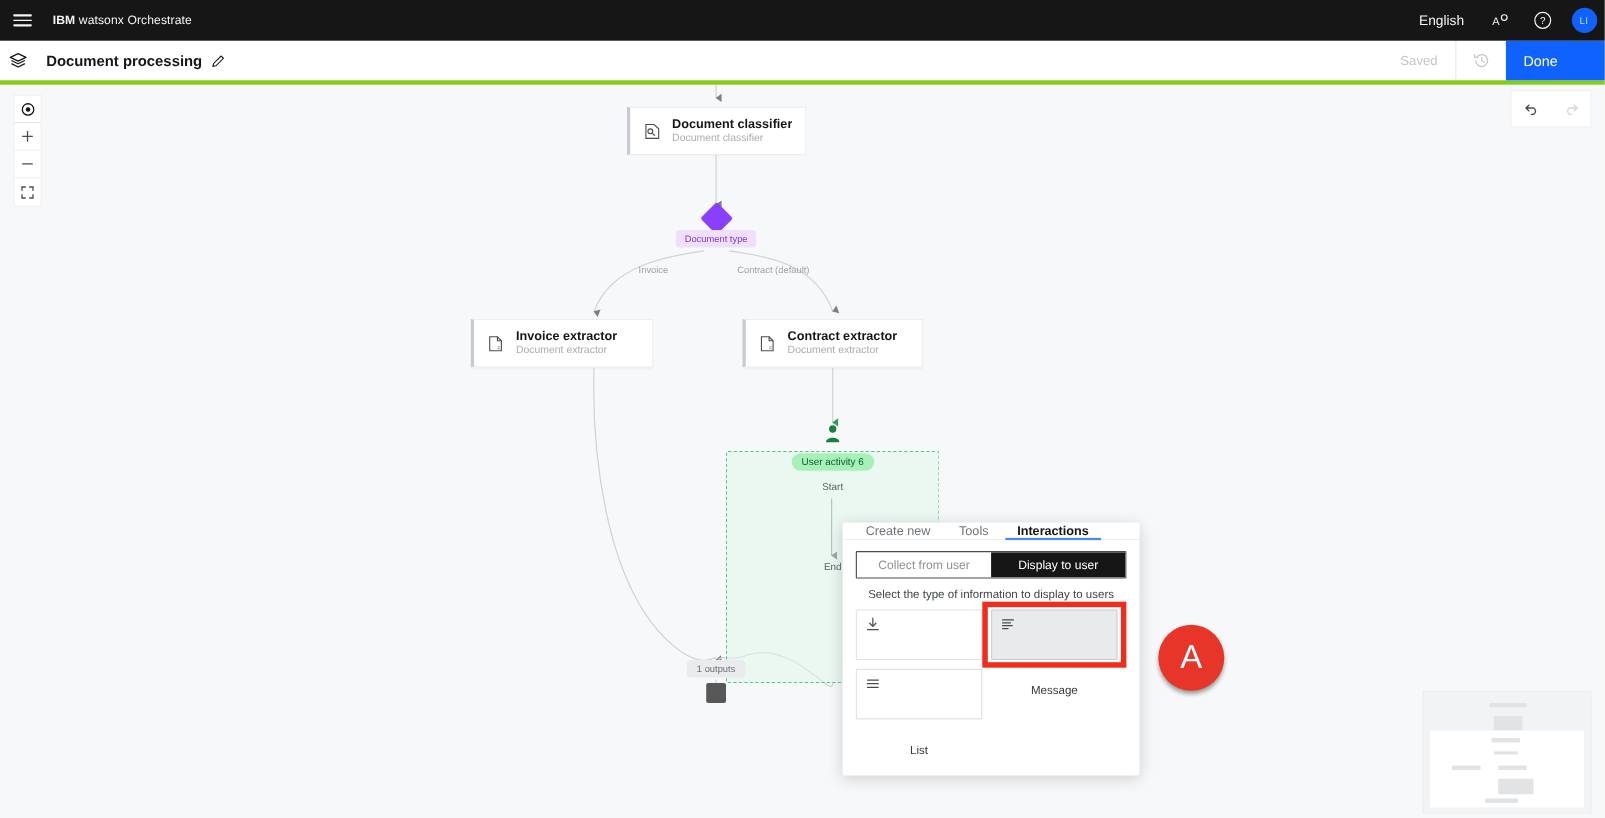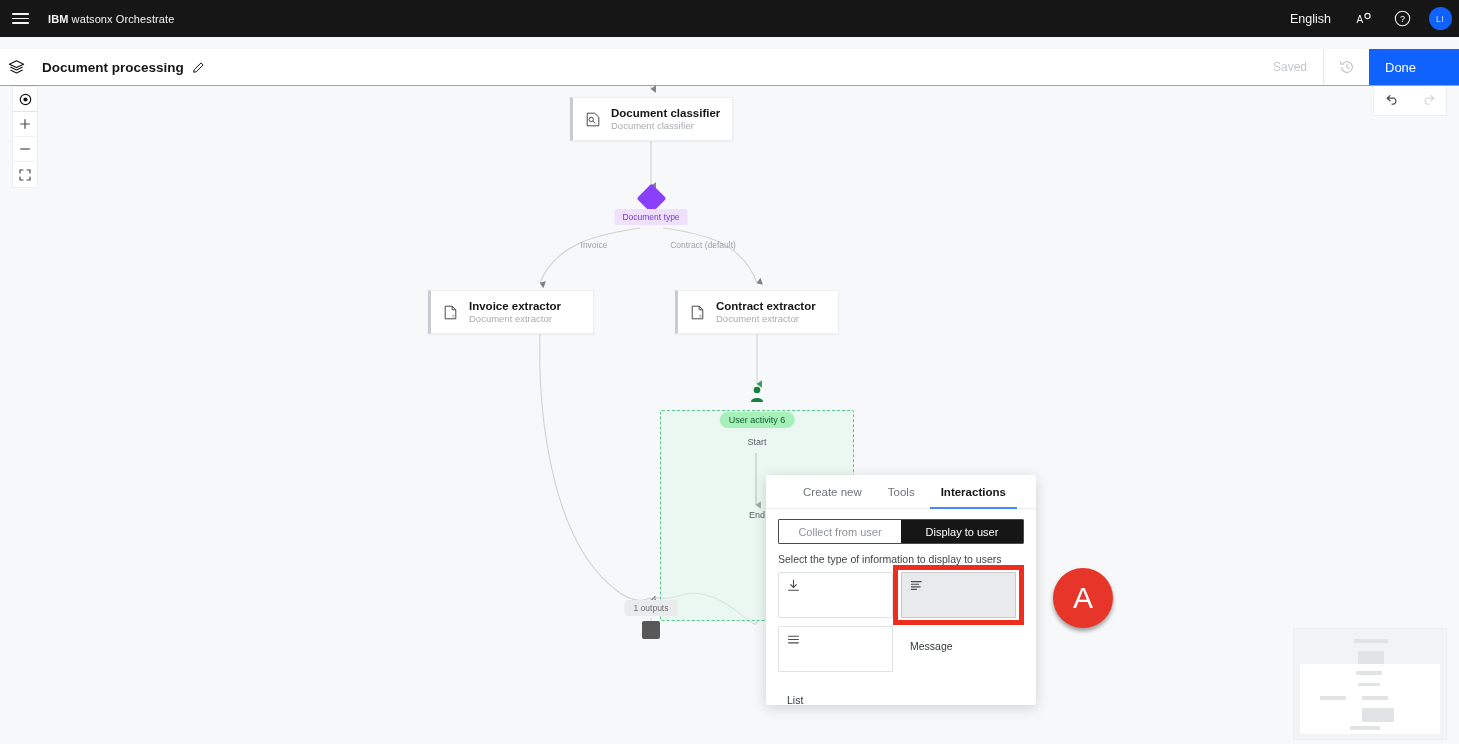--- a/index.html
+++ b/index.html
@@ -80,25 +80,24 @@
     font-size: 9px;
     letter-spacing: .3px;
   }
 
   
   .subbar {
     position: absolute;
     left: 0; top: 37px;
     width: 1459px; height: 36px;
     background: #ffffff;
-    border-bottom: 1px solid #84cc16;
+    border-bottom: 4px solid #84cc16;
     display: flex;
     align-items: center;
     z-index: 35;
-    margin-top: 12px;
   }
   .stack-icon {
     width: 33px; height: 36px;
     display: flex; align-items: center; justify-content: center;
     cursor: pointer;
   }
   .doc-title {
     font-size: 13.5px;
     font-weight: 700;
     color: #161616;
@@ -325,23 +324,23 @@
     left: 766px; top: 475px;
     width: 270px; height: 230px;
     background: #ffffff;
     box-shadow: 0 3px 14px rgba(0,0,0,.16);
     border-radius: 2px;
     z-index: 30;
     box-sizing: border-box;
   }
   .pop-tabs {
     display: flex;
-    height: 34px;
+    height: 16px;
     border-bottom: 1px solid #eaecee;
-    padding: 0 24px;
+    padding: 0 8px;
     box-sizing: border-box;
   }
   .pop-tab {
     flex: 0 0 auto;
     padding: 0 13px;
     display: flex; align-items: center; justify-content: center;
     font-size: 11.5px;
     color: #6f7479;
     cursor: pointer;
     position: relative;
@@ -351,21 +350,21 @@
     color: #161616;
     font-weight: 700;
   }
   .pop-tab.active::after {
     content: "";
     position: absolute;
     left: 2px; right: 2px; bottom: -1px;
     height: 2.5px;
     background: #4589ff;
   }
-  .pop-body { padding: 10px 12px 0 12px; }
+  .pop-body { padding: 10px 12px 0 12px; text-align: center; }
   .seg {
     display: flex;
     height: 25px;
     border: 1px solid #4b4b4b;
     box-sizing: border-box;
     border-radius: 1px;
     overflow: hidden;
   }
   .seg-item {
     flex: 1;

